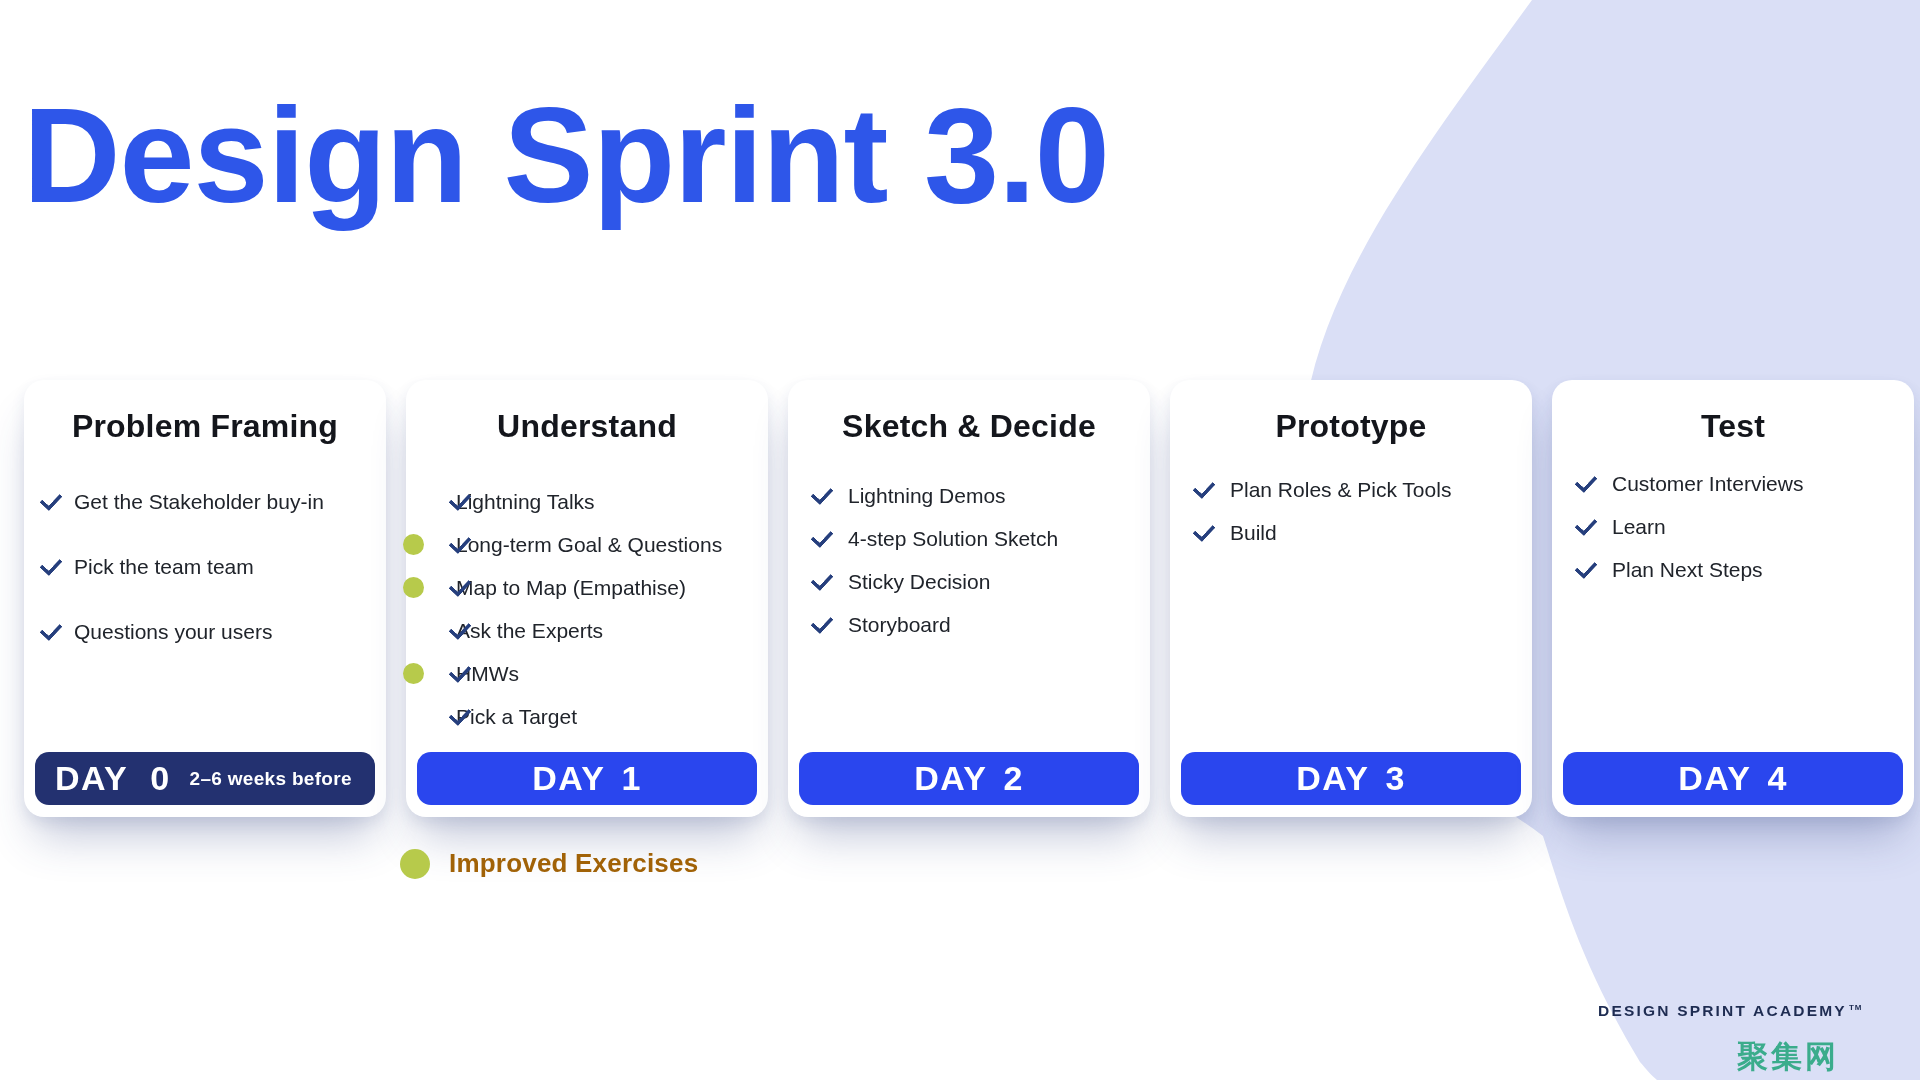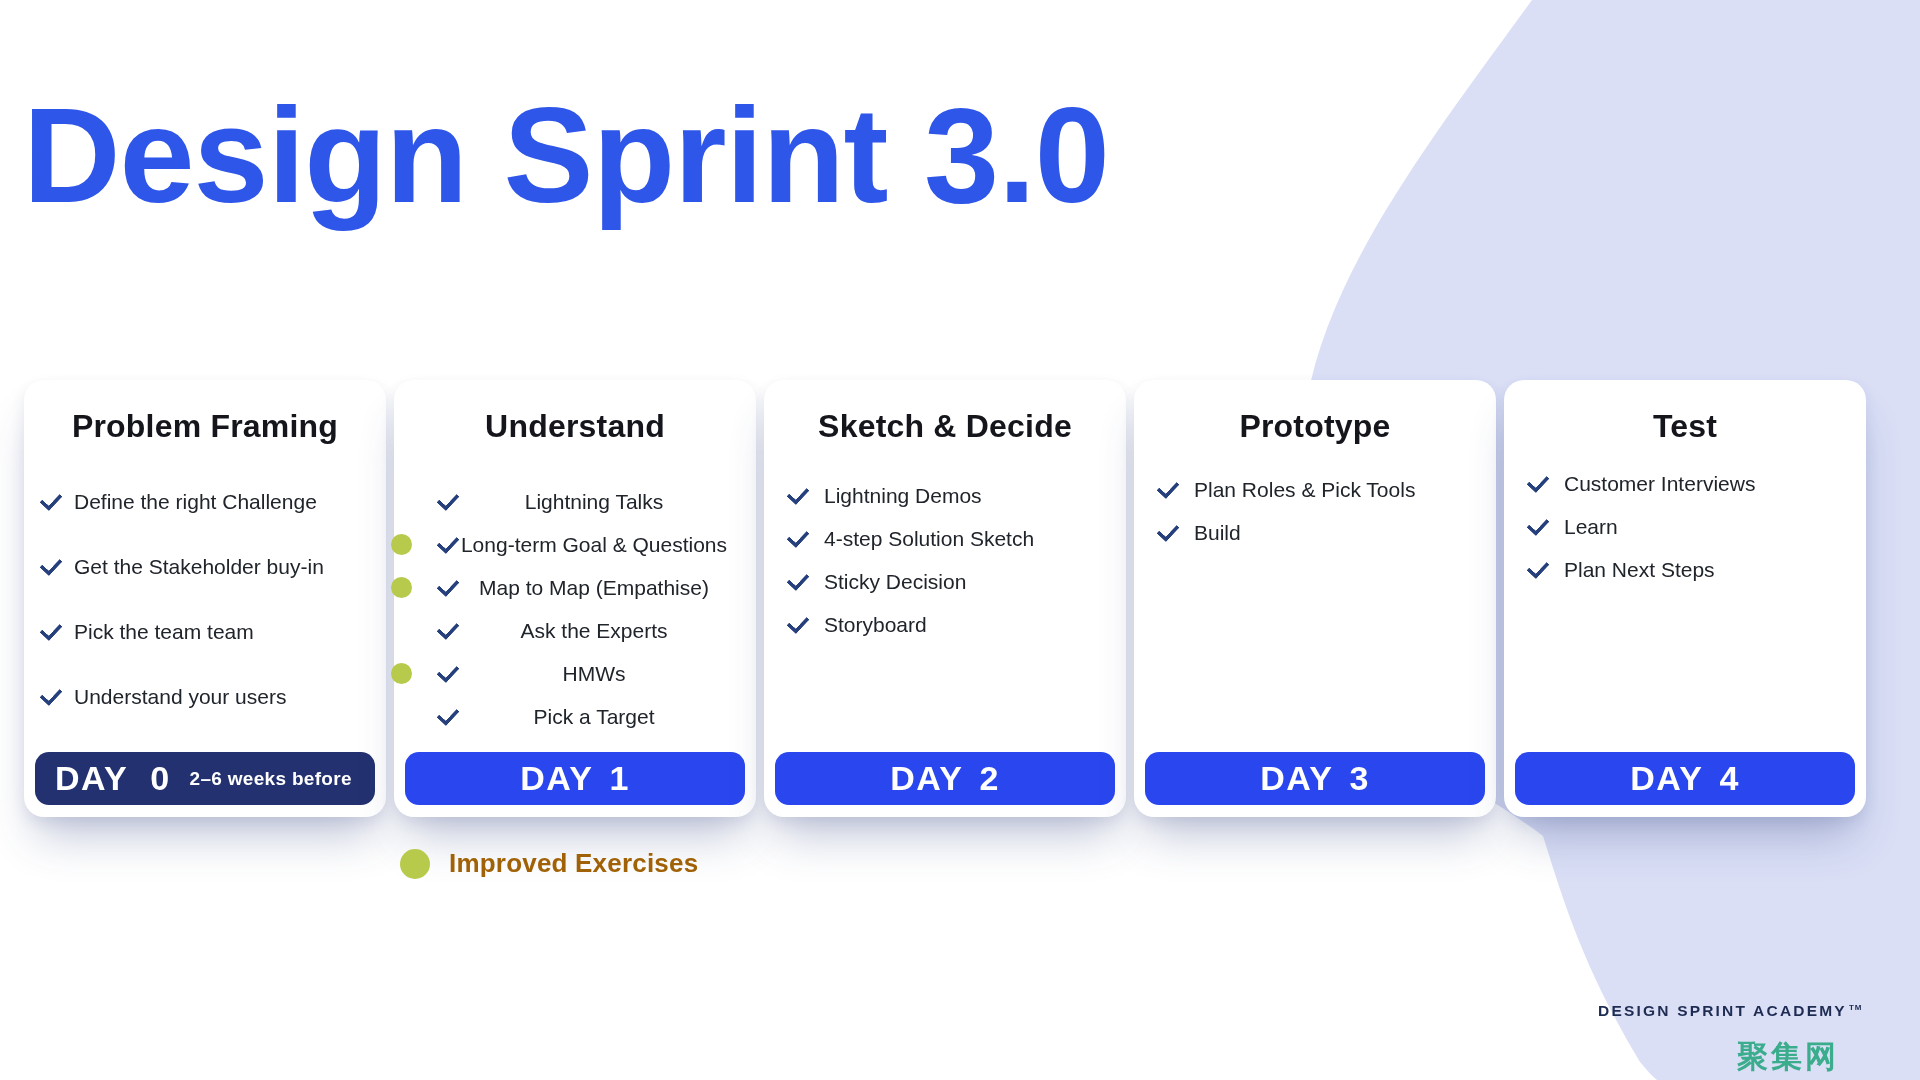--- a/index.html
+++ b/index.html
@@ -8,40 +8,40 @@
   .canvas { position:relative; width:1920px; height:1080px; background:#ffffff; overflow:hidden; }
 
   .bg-svg { position:absolute; left:0; top:0; z-index:0; }
 
   .page-title {
     position:absolute; left:23px; top:88px; z-index:1;
     font-size:135px; font-weight:700; line-height:1; letter-spacing:-1px;
     color:#2e56e9; white-space:nowrap;
   }
 
-  .cards { position:absolute; left:24px; top:380px; display:flex; gap:8px; z-index:2; }
+  .cards { position:absolute; left:24px; top:380px; display:flex; gap:20px; z-index:2; }
   .card {
     position:relative; width:362px; height:437px; background:#ffffff; border-radius:20px;
     box-shadow:0 30px 45px -12px rgba(50,65,130,0.30), 0 6px 14px rgba(50,65,130,0.10);
     overflow:visible;
   }
   .card-title {
     margin-top:26px; text-align:center; font-size:32px; font-weight:700;
     letter-spacing:0.2px; color:#14161c; line-height:40px;
   }
   .items { margin-top:42px; }
   .items--c3 { margin-top:36px; }
   .items--c4 { margin-top:30px; }
   .items--c5 { margin-top:24px; }
   .item {
     position:relative; display:flex; align-items:center; min-height:27px;
     margin-bottom:16px; padding-left:60px; font-size:21px; color:#20242b;
   }
   .card--first .item { padding-left:50px; margin-bottom:38px; }
-  .card--second .item { padding-left:38px;justify-content:center; }
+  .card--second .item { padding-left:50px; }
 
   .check { position:absolute; left:20px; top:2px; width:28px; height:22px; }
   .card--first .check { left:13px; }
   .card--second .check { left:40px; }
   .check::before {
     content:""; position:absolute; left:4px; top:3px; width:16px; height:9px;
     border-left:4px solid #263f7d; border-bottom:4px solid #263f7d;
     transform:rotate(-47deg); border-radius:1px;
   }
 
@@ -93,33 +93,29 @@
 
   <h1 class="page-title">Design Sprint 3.0</h1>
 
   <div class="cards">
 
     <div class="card card--first">
       <div class="card-title">Problem Framing</div>
       <div class="items">
         <div class="item">
           <span class="check"></span>
-          <span class="item-label">Define the right Challenge</span>
-        </div>
-        <div class="item">
-          <span class="check"></span>
           <span class="item-label">Get the Stakeholder buy-in</span>
         </div>
         <div class="item">
           <span class="check"></span>
           <span class="item-label">Pick the team team</span>
         </div>
         <div class="item">
           <span class="check"></span>
-          <span class="item-label">Understand your users</span>
+          <span class="item-label">Questions your users</span>
         </div>
       </div>
       <div class="day day--navy">
         <span class="day-word">DAY</span>
         <span class="day-num">0</span>
         <span class="day-note">2–6 weeks before</span>
       </div>
     </div>
 
     <div class="card card--second">

